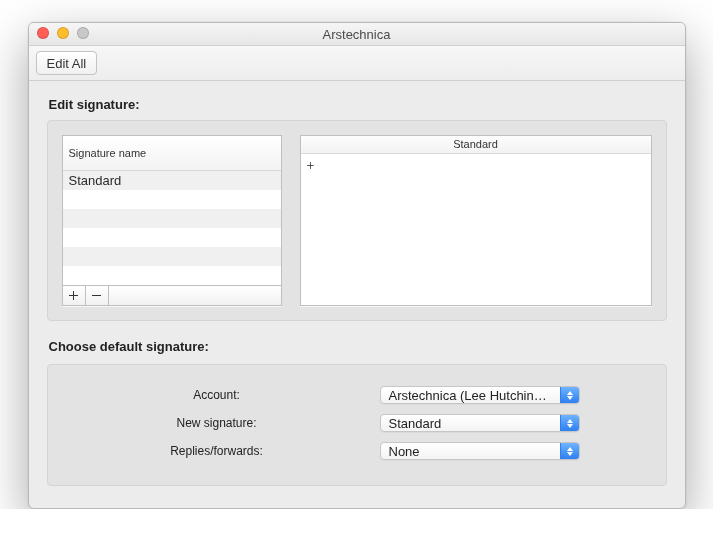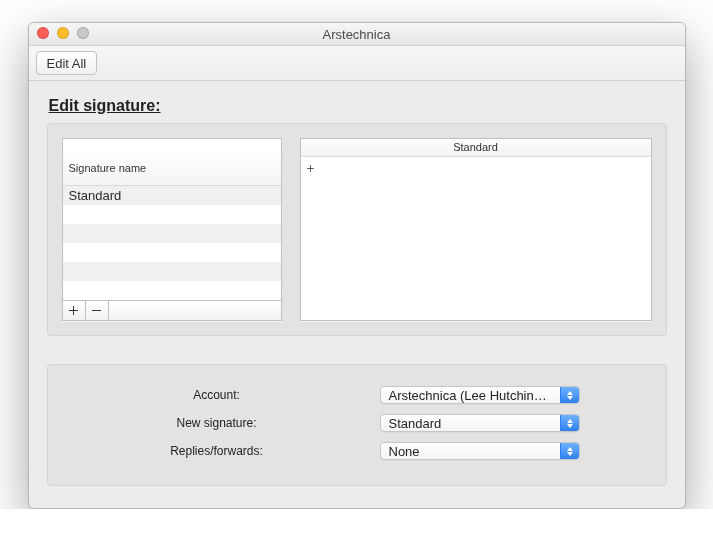--- a/index.html
+++ b/index.html
@@ -64,23 +64,22 @@
     display: inline-flex;
     align-items: center;
     box-shadow: 0 1px 0 rgba(255,255,255,0.6) inset;
     cursor: default;
   }
   .content {
     padding: 16px 18px 22px 18px;
   }
   .section-label {
     font-weight: 600;
-    font-size: 16px;
+    font-size: 13px;
     margin: 0 0 8px 2px;
-    text-decoration: underline;
   }
   .group {
     background: #e3e3e3;
     border: 1px solid #d4d4d4;
     border-radius: 4px;
   }
   .edit-group {
     padding: 14px 14px 14px 14px;
     display: flex;
     gap: 18px;
@@ -101,21 +100,20 @@
     box-shadow: 0 1px 0 rgba(255,255,255,0.7);
   }
   .list-header {
     height: 18px;
     line-height: 18px;
     padding: 8px 6px;
     font-size: 11px;
     color: #333;
     background: linear-gradient(#ffffff, #f3f3f3);
     border-bottom: 1px solid #d9d9d9;
-    margin-top: 12px;
   }
   .list-rows {
     flex: 1;
   }
   .row {
     height: 19px;
     line-height: 19px;
     padding: 0 6px;
     font-size: 13px;
     color: #2a2a2a;
@@ -288,20 +286,21 @@
         <div class="sig-editor">
           <div class="sig-header">Standard</div>
           <div class="sig-body">+</div>
         </div>
       </div>
 
     </div>
 
     <div style="height:18px"></div>
 
+    <div class="section-label">Choose default signature:</div>
 
     <div class="group defaults-group">
 
       <div class="form-row">
         <div class="form-label">Account:</div>
         <div class="select" style="width:200px">
           <div class="value">Arstechnica (Lee Hutchinson)</div>
           <div class="arrows">
             <div class="tri up"></div>
               <div class="tri down"></div>

